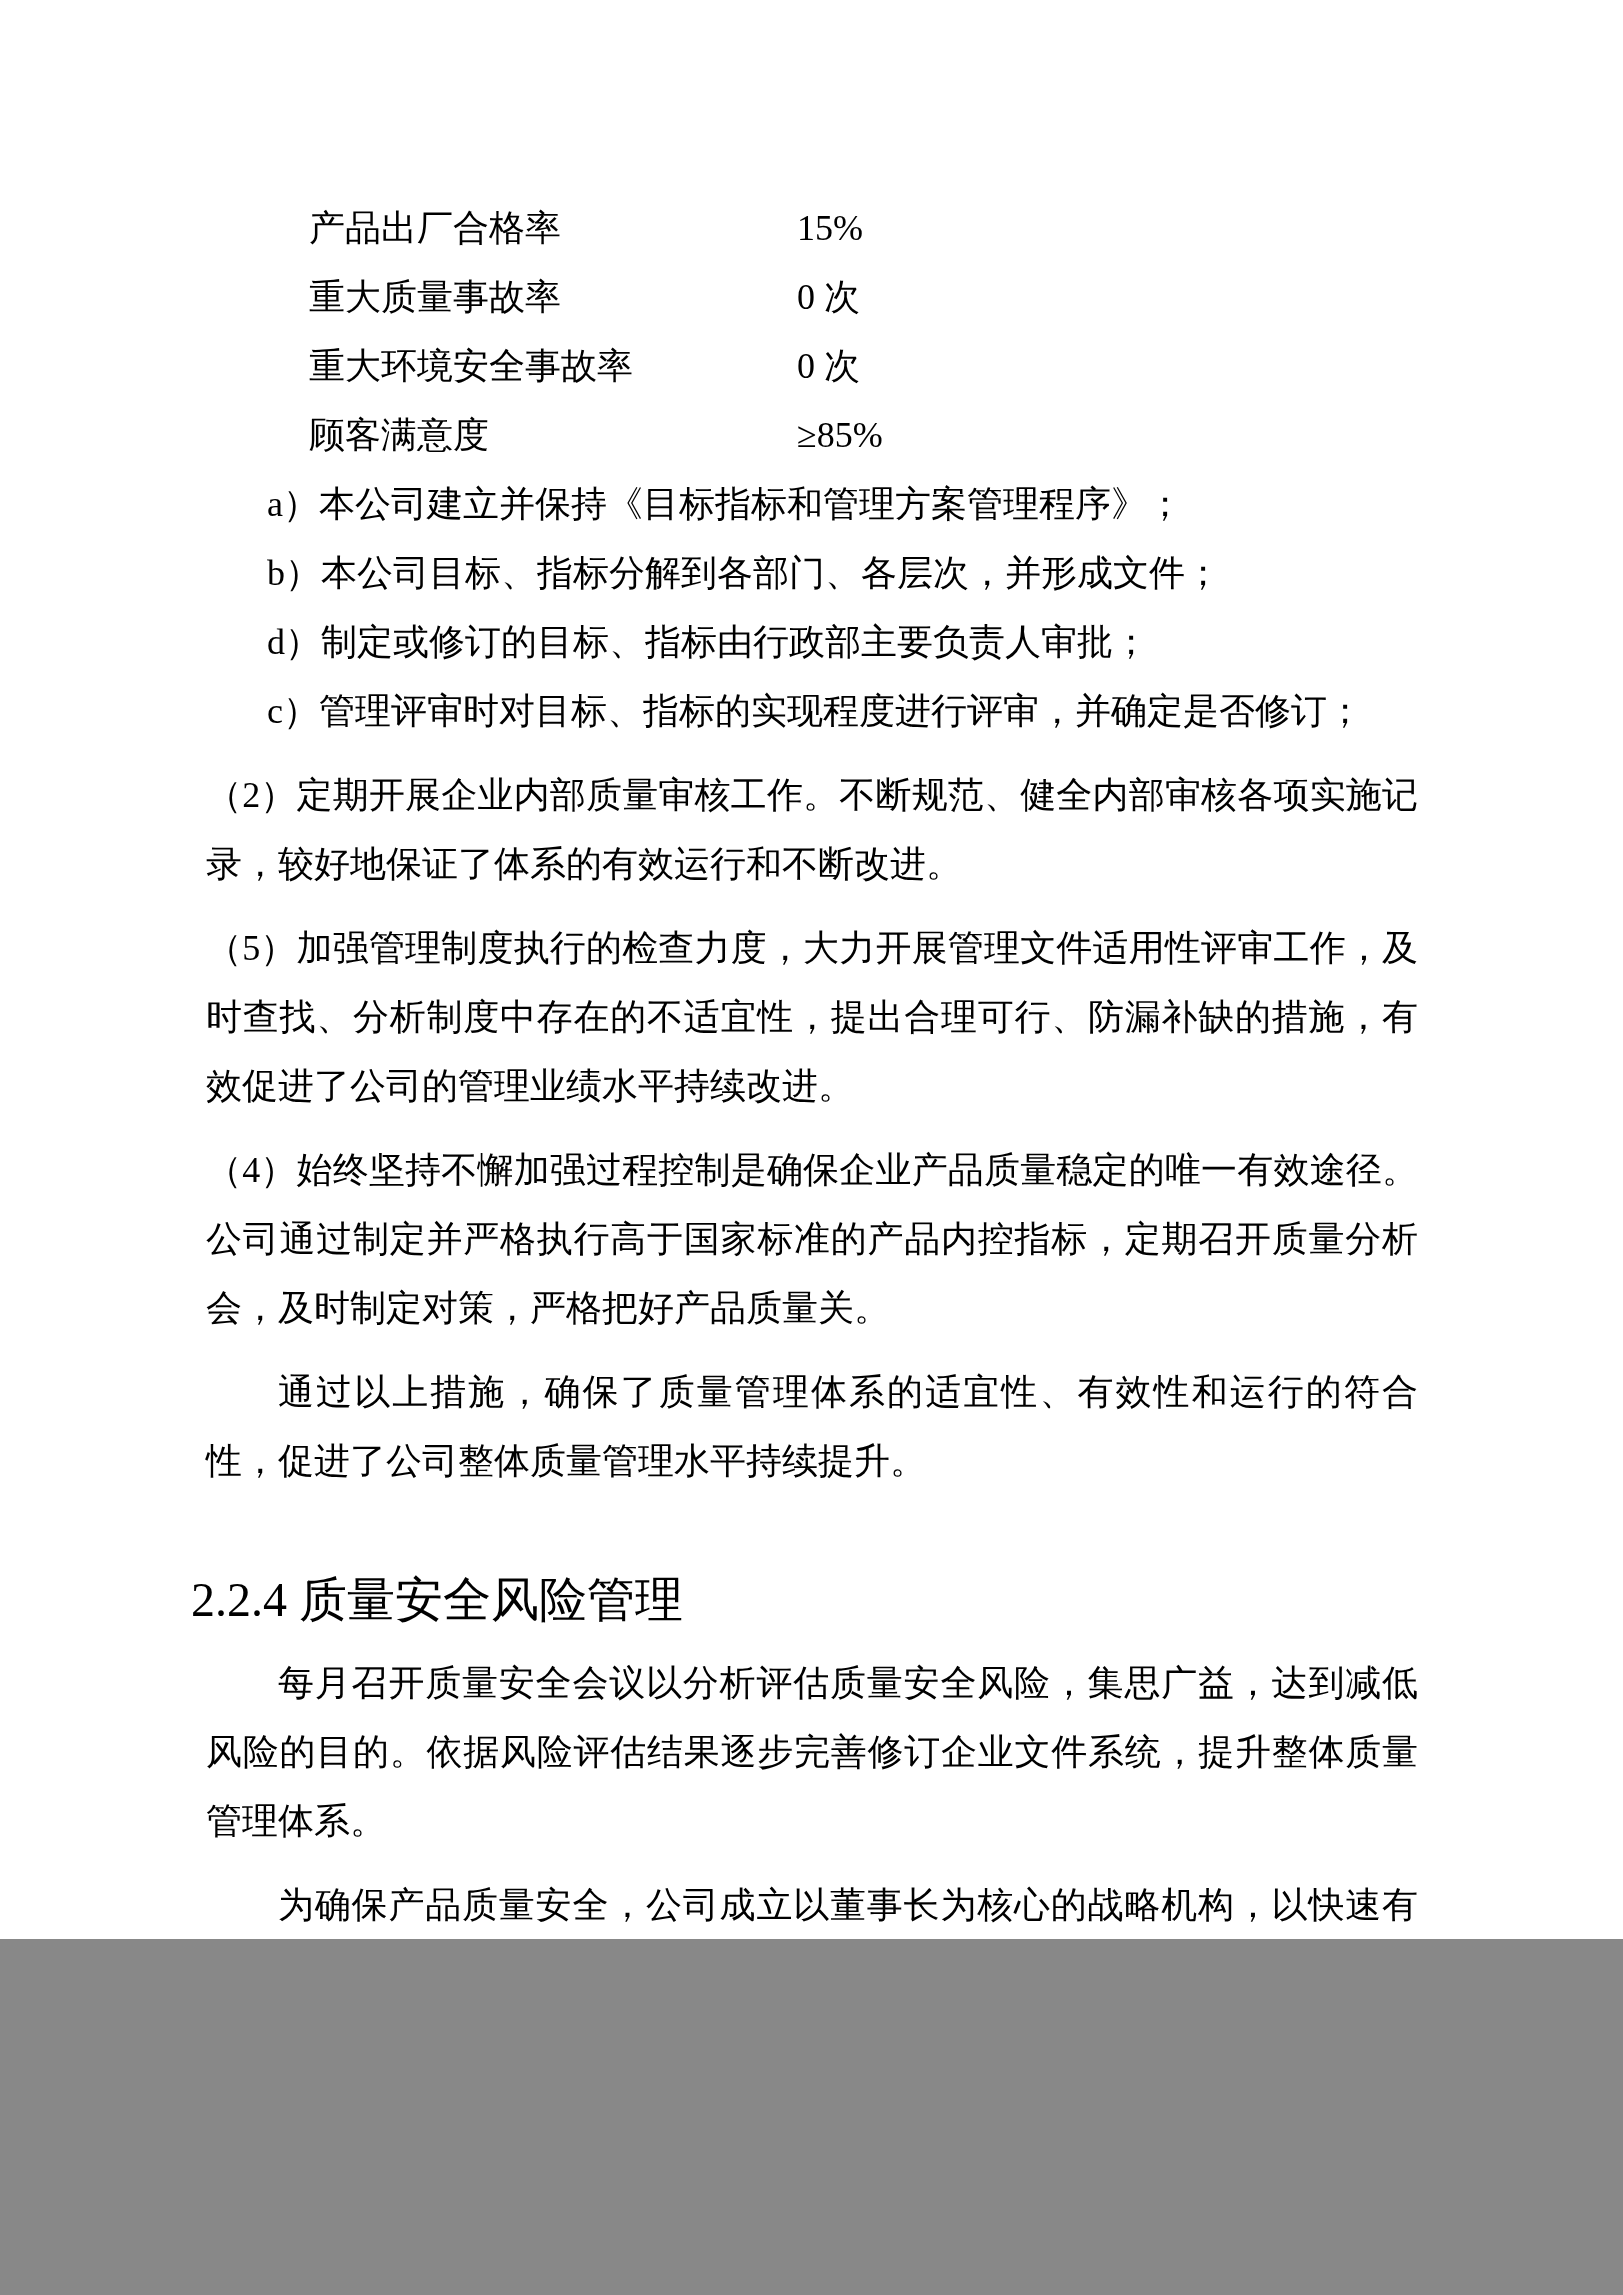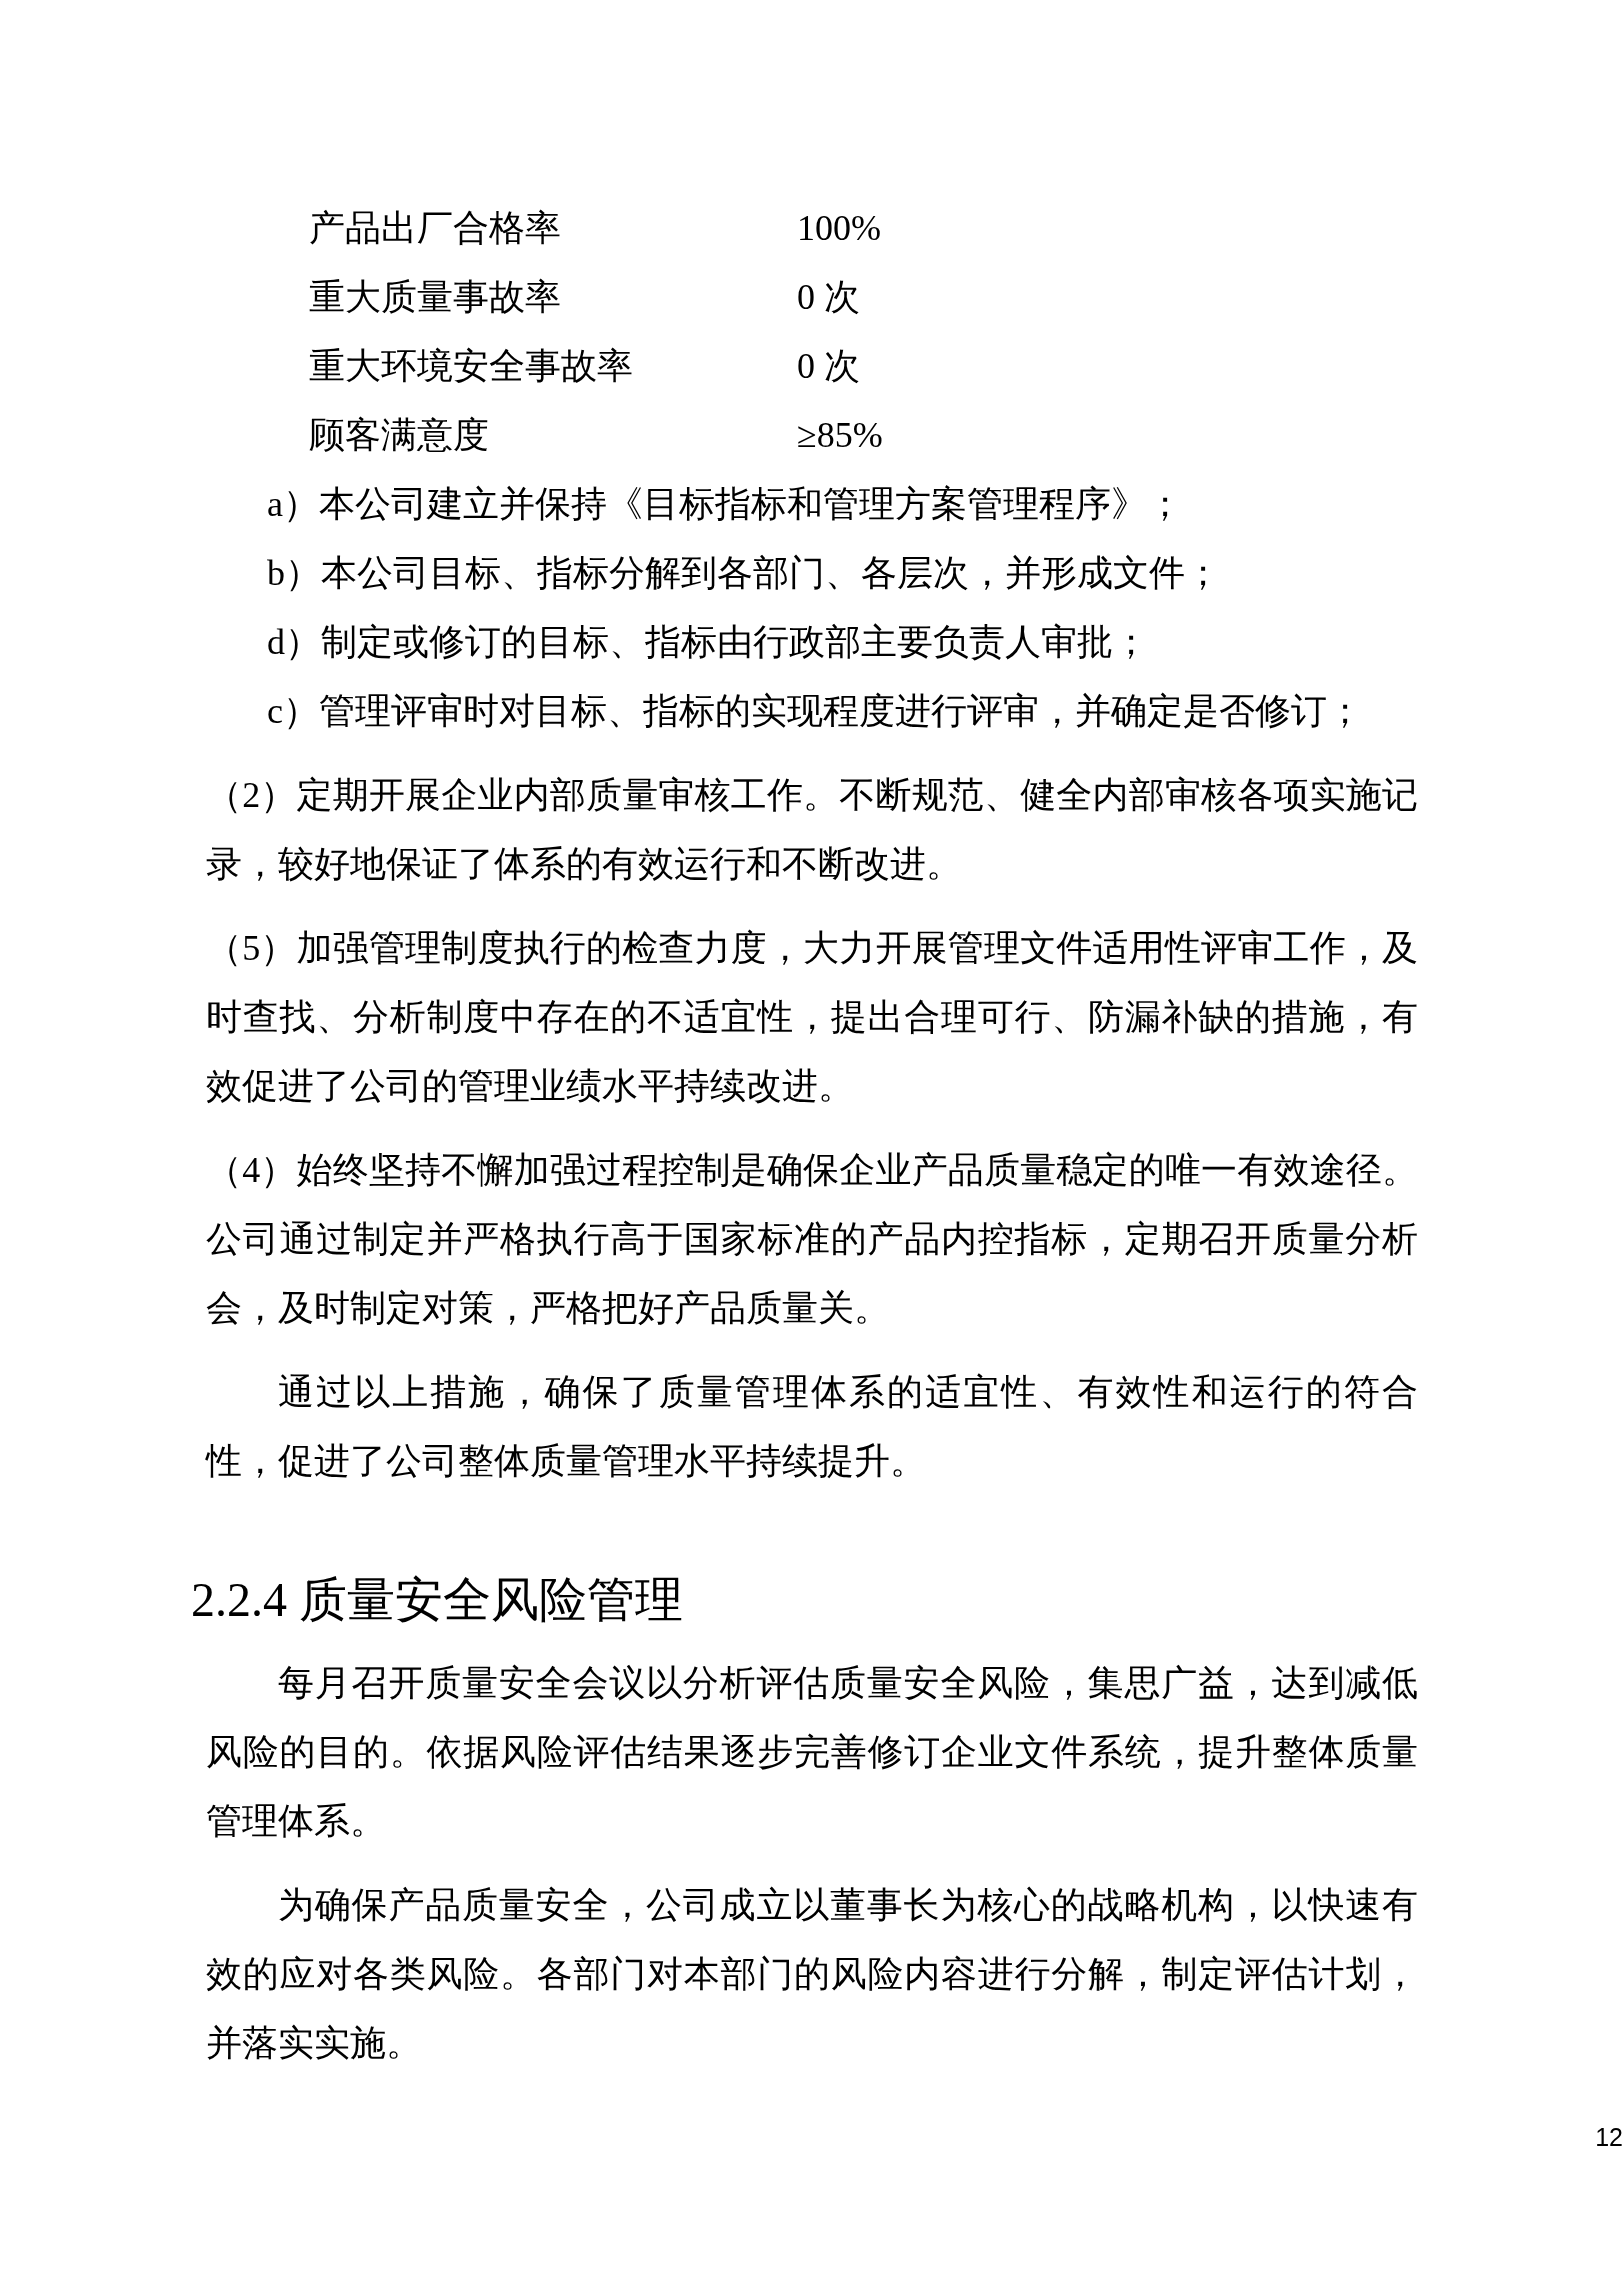--- a/index.html
+++ b/index.html
@@ -3,21 +3,21 @@
 <meta charset="utf-8">
 <style>
   html, body {
     margin: 0;
     padding: 0;
     background: #888;
   }
   .page {
     position: relative;
     width: 1623px;
-    height: 2295px;
+    height: 1939px;
     margin: 0 auto;
     background: #ffffff;
     color: #000000;
     font-family: "Liberation Serif", "DejaVu Serif", serif;
     font-size: 36px;
     line-height: 69px;
     box-sizing: border-box;
     padding: 194px 190px 0 191px;
     overflow: hidden;
   }
@@ -66,21 +66,21 @@
   }
 </style>
 </head>
 <body>
 
 <div class="page">
   <div class="content">
 
     <div class="metric-row">
       <span class="metric-label">产品出厂合格率</span>
-      <span class="metric-value">100%</span>
+      <span class="metric-value">15%</span>
     </div>
     <div class="metric-row">
       <span class="metric-label">重大质量事故率</span>
       <span class="metric-value">0 次</span>
     </div>
     <div class="metric-row">
       <span class="metric-label">重大环境安全事故率</span>
       <span class="metric-value">0 次</span>
     </div>
     <div class="metric-row">

